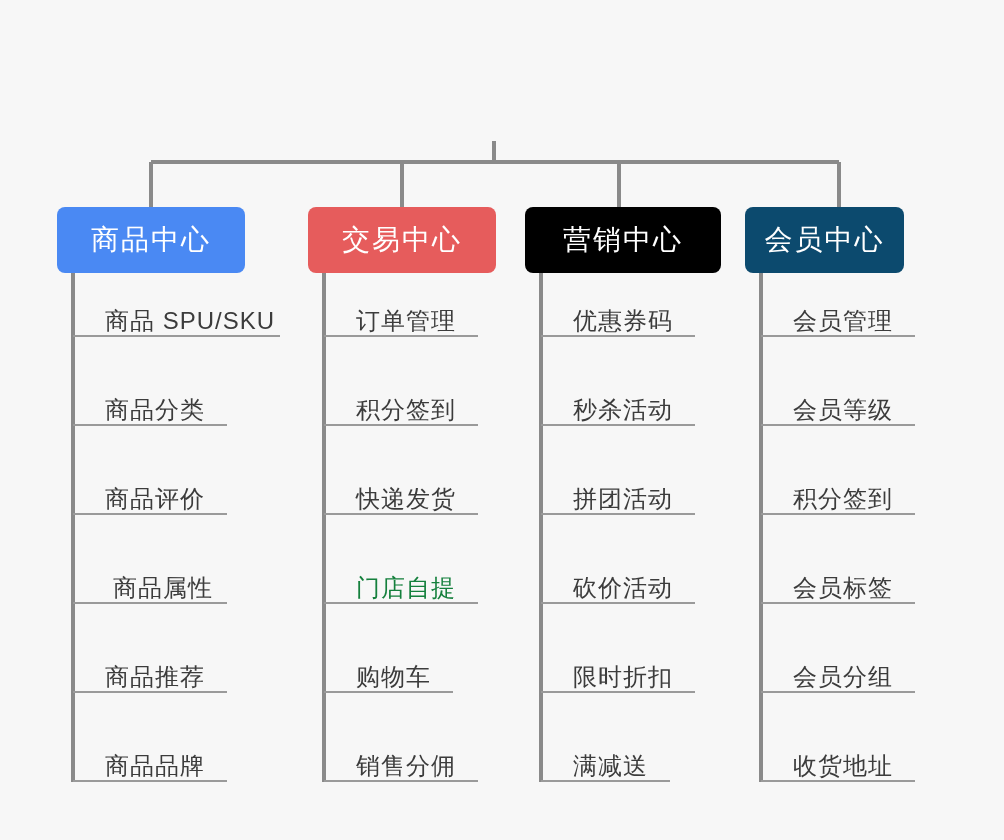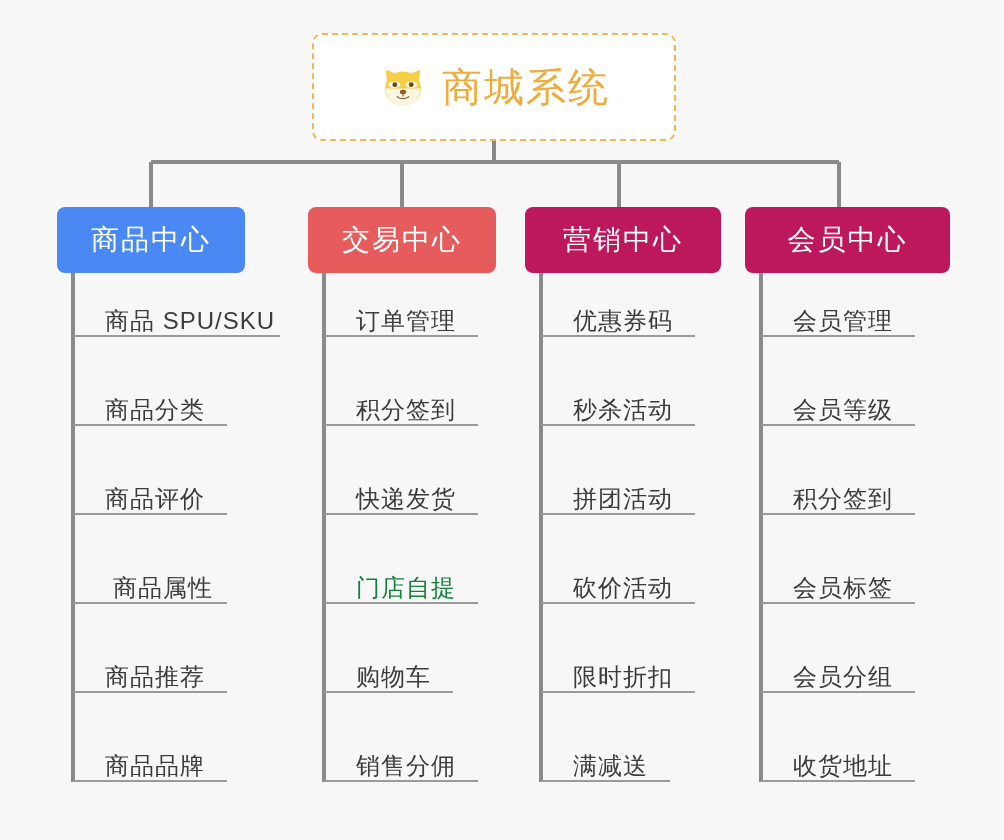--- a/index.html
+++ b/index.html
@@ -86,53 +86,31 @@
       <line x1="151" y1="162" x2="151" y2="207" stroke="#8a8a8a" stroke-width="4"></line>
       <line x1="402" y1="162" x2="402" y2="207" stroke="#8a8a8a" stroke-width="4"></line>
       <line x1="619" y1="162" x2="619" y2="207" stroke="#8a8a8a" stroke-width="4"></line>
       <line x1="839" y1="162" x2="839" y2="207" stroke="#8a8a8a" stroke-width="4"></line>
       <line x1="73" y1="273" x2="73" y2="782" stroke="#8a8a8a" stroke-width="4"></line>
       <line x1="324" y1="273" x2="324" y2="782" stroke="#8a8a8a" stroke-width="4"></line>
       <line x1="541" y1="273" x2="541" y2="782" stroke="#8a8a8a" stroke-width="4"></line>
       <line x1="761" y1="273" x2="761" y2="782" stroke="#8a8a8a" stroke-width="4"></line>
     </svg>
 
-  <div class="root-node" style="background: rgb(255, 255, 255); border-color: rgb(240, 185, 82);">
-    <svg class="root-icon" viewBox="0 0 64 64">
-
-      <path d="M10 10 L12 30 L26 16 Z" fill="#f7cf46"></path>
-      <path d="M54 10 L52 30 L38 16 Z" fill="#f7cf46"></path>
-
-      <ellipse cx="32" cy="34" rx="23" ry="22" fill="#f7cf46"></ellipse>
-
-      <path d="M9.6 34 a22.4 22.4 0 0 0 44.8 0 Z" fill="#fdf6e2"></path>
-
-      <ellipse cx="21" cy="29" rx="7.5" ry="4.2" fill="#fdf6e2"></ellipse>
-      <ellipse cx="43" cy="29" rx="7.5" ry="4.2" fill="#fdf6e2"></ellipse>
-      <ellipse cx="21.5" cy="29" rx="3.1" ry="3.1" fill="#6b4a22"></ellipse>
-      <ellipse cx="42.5" cy="29" rx="3.1" ry="3.1" fill="#6b4a22"></ellipse>
-
-      <ellipse cx="32" cy="38.5" rx="4" ry="3" fill="#8a6230"></ellipse>
-
-      <path d="M32 41.5 L32 44" stroke="#8a6230" stroke-width="1.6" fill="none"></path>
-      <path d="M24 44 q8 6 16 0" stroke="#8a6230" stroke-width="1.6" fill="none"></path>
-    </svg>
-    <span class="root-title" style="color: rgb(238, 172, 60);">商城系统</span>
-  </div>
 
   <div class="cat-box" style="left: 308px; top: 207px; width: 188px; background: rgb(230, 92, 92);">
     <span class="cat-label">交易中心</span>
   </div>
   <div class="cat-box" style="left: 57px; top: 207px; width: 188px; background: rgb(74, 137, 243);">
     <span class="cat-label">商品中心</span>
   </div>
-  <div class="cat-box" style="left: 525px; top: 207px; width: 196px; background: #be185d;">
+  <div class="cat-box" style="left: 525px; top: 207px; width: 196px; background: #000000;">
     <span class="cat-label">营销中心</span>
   </div>
-  <div class="cat-box" style="left: 745px; top: 207px; width: 205px; background: #be185d; text-align: center;">
+  <div class="cat-box" style="left: 745px; top: 207px; width: 159px; background: #0c4a6e; text-align: center;">
     <span class="cat-label">会员中心</span>
   </div>
 
   <div class="leaf-col" style="left: 73px; top: 273px;">
       <div class="leaf-item" style="top: 0px; width: 207px; border-bottom-color: rgb(154, 154, 154);">
         <span class="leaf-label" style="color: rgb(60, 60, 60);">商品 SPU/SKU</span>
       </div>
       <div class="leaf-item" style="top: 89px; width: 154px; border-bottom-color: rgb(154, 154, 154);">
         <span class="leaf-label" style="color: rgb(60, 60, 60);">商品分类</span>
       </div>

